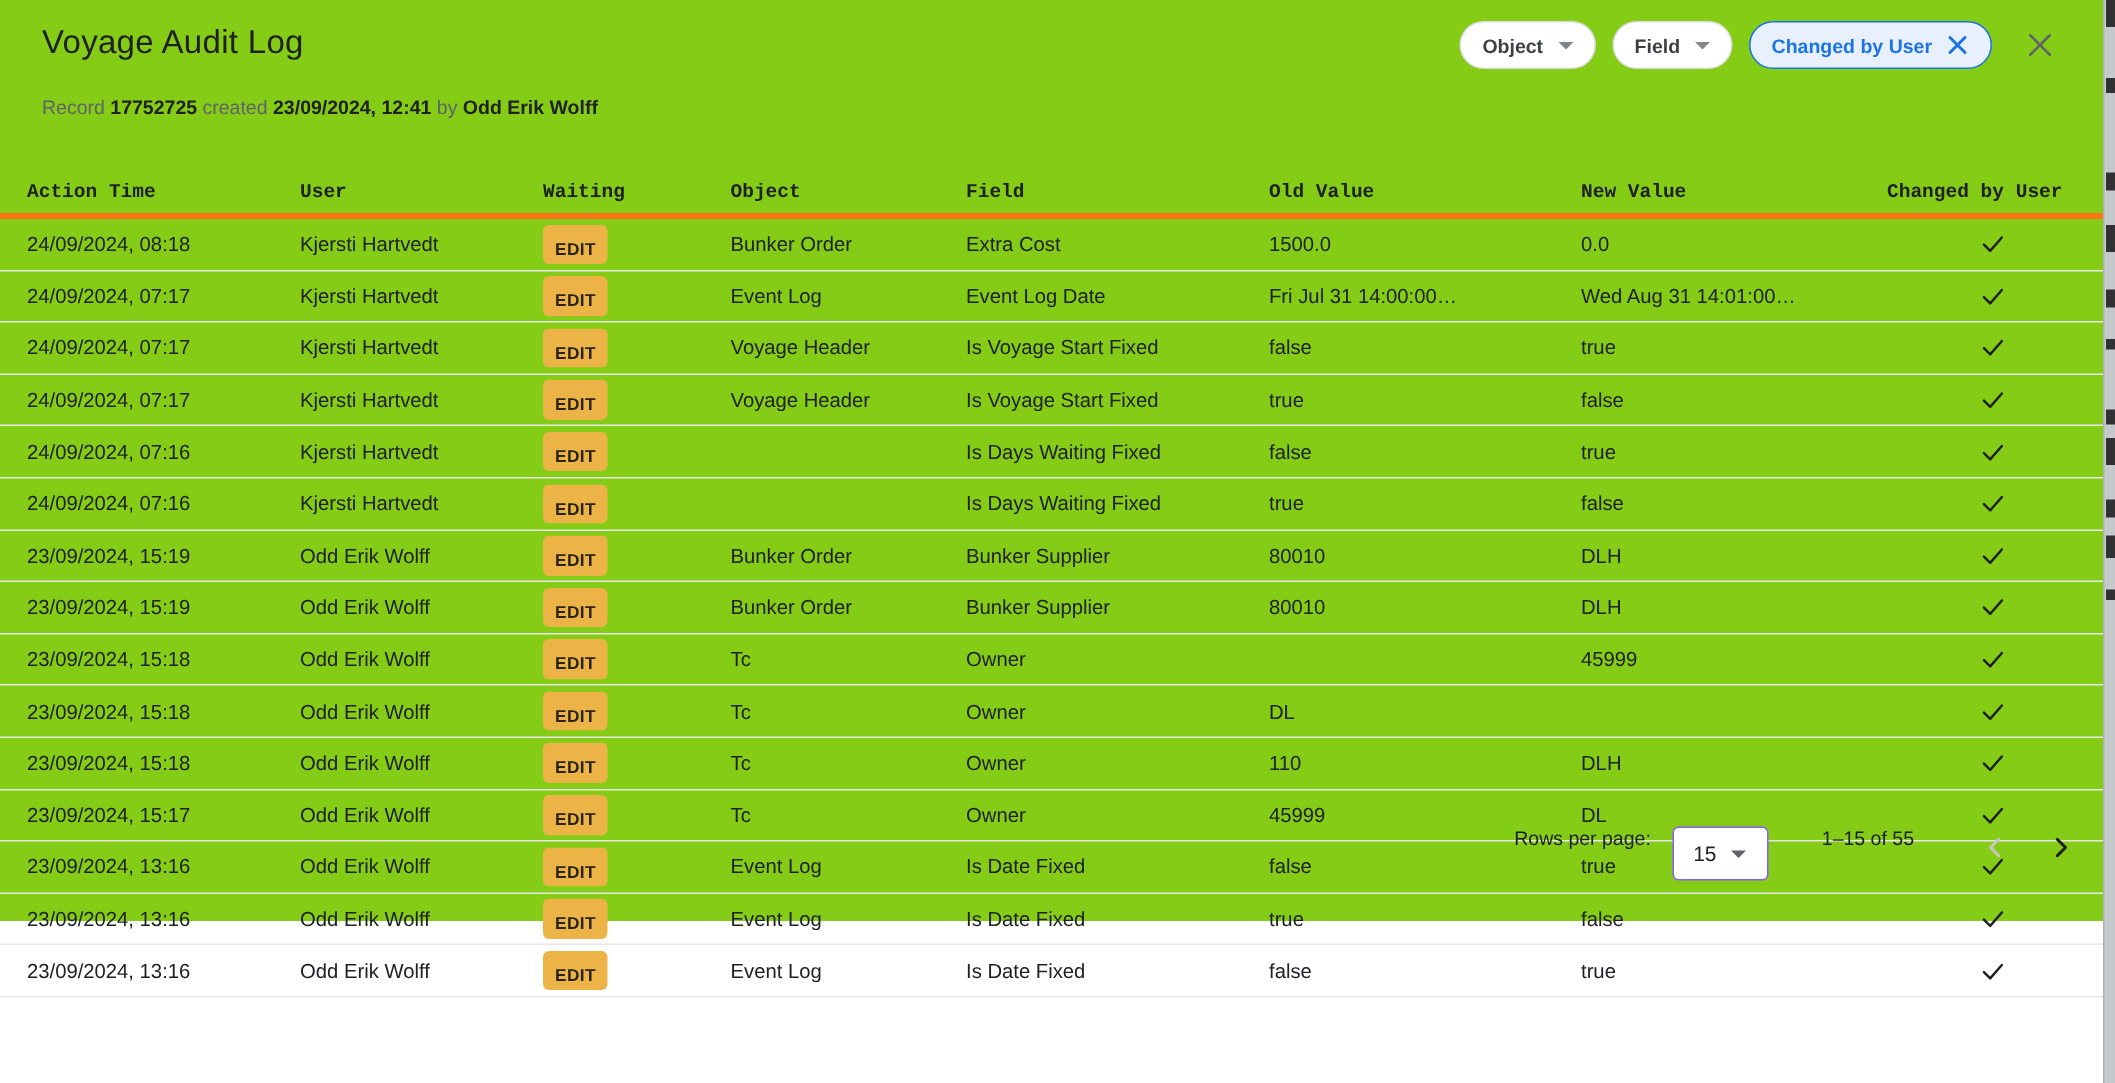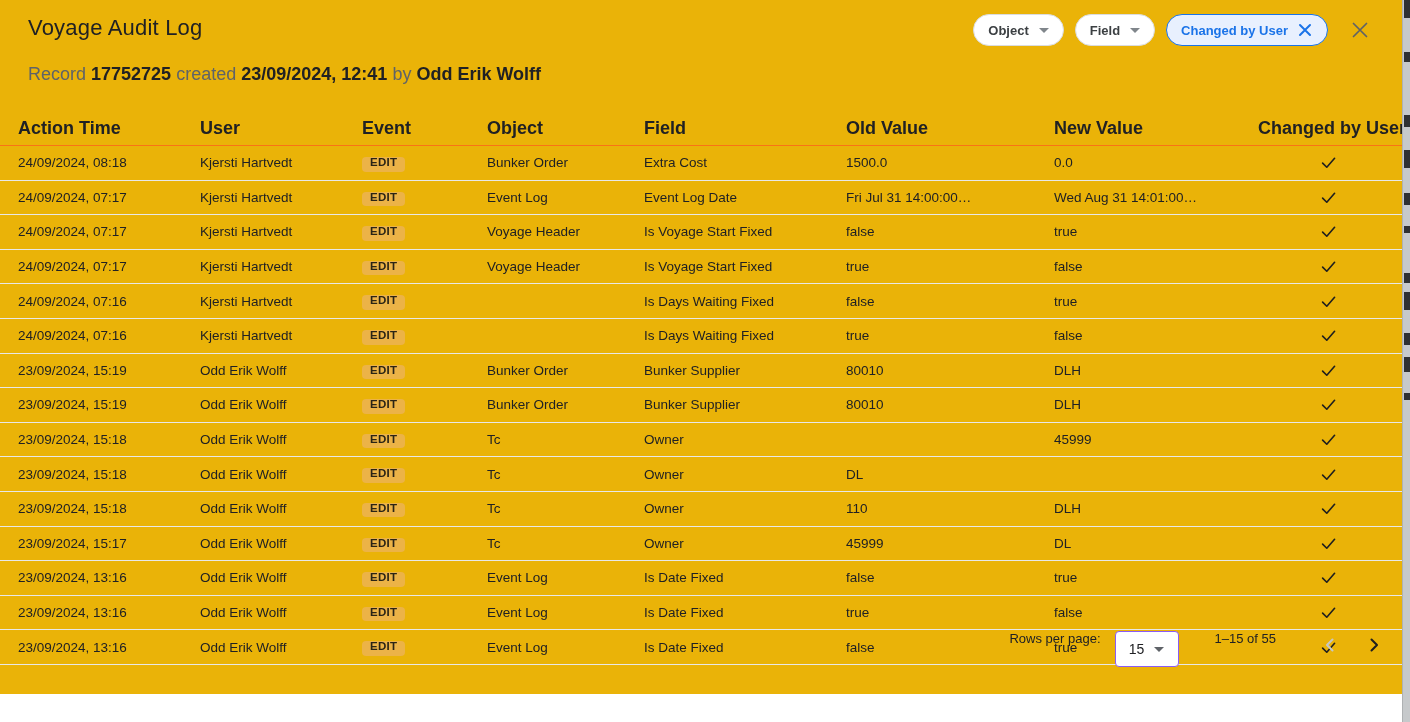--- a/index.html
+++ b/index.html
@@ -20,28 +20,28 @@
   }
 
   
   .scroll-strip{
     position:absolute;top:0;right:0;width:8px;height:722px;
     background:var(--scroll-strip);border-left:1px solid #aeb1b3;z-index:5;
   }
   .scroll-strip .frag{position:absolute;left:1px;width:6px;background:#2f3133;}
 
   
-  .dialog{position:absolute;left:0;top:0;width:1402px;height:694px;background:#eab308;}
+  .dialog{position:absolute;left:0;top:0;width:1402px;height:614px;background:#84cc16;}
 
   .dlg-title{
     position:absolute;left:28px;top:15px;
     font-size:22px;font-weight:400;color:var(--text-primary);letter-spacing:.2px;
   }
 
-  .record-line{position:absolute;left:28px;top:64px;font-size:18px;color:var(--text-secondary);}
+  .record-line{position:absolute;left:28px;top:64px;font-size:13px;color:var(--text-secondary);}
   .record-line b{color:var(--text-primary);font-weight:700;}
 
   
   .chips{position:absolute;top:14px;right:30px;display:flex;align-items:center;}
   .chip{
     display:inline-flex;align-items:center;height:32px;padding:0 14px;
     border:1px solid #dadce0;border-radius:16px;background:#fff;
     font-family:inherit;font-size:13px;font-weight:700;color:#3c4043;
     margin-right:11px;cursor:pointer;white-space:nowrap;
   }
@@ -60,28 +60,28 @@
     display:flex;align-items:center;justify-content:center;width:24px;height:24px;
   }
 
   
   .table{position:absolute;left:0;right:0;top:112px;}
   .grid-row{
     display:grid;
     grid-template-columns:182px 162px 125px 157px 202px 208px 204px 140px;
     padding-left:18px;align-items:center;
   }
-  .thead{height:34px;border-bottom:1px solid #f97316;font-size:18px;font-weight:700;}
+  .thead{height:34px;border-bottom:4px solid #f97316;font-size:13px;font-weight:700;font-family:Liberation Mono, monospace;}
   .thead .hcell{white-space:nowrap;}
   .row{height:34.6px;border-bottom:1px solid var(--border-light);font-size:13.5px;}
   .cell{white-space:nowrap;overflow:hidden;text-overflow:ellipsis;padding-right:8px;}
   .badge{
     display:inline-block;background:var(--badge-bg);color:#2a2415;
     font-size:11.5px;font-weight:700;letter-spacing:.3px;
-    padding:0 8px 3px;border-radius:4px;line-height:1;
+    padding:12px 8px 3px;border-radius:4px;line-height:1;
   }
   .cell-check{justify-self:center;padding-right:0;display:flex;align-items:center;}
 
   
   .footer{
     position:absolute;right:14px;bottom:27px;height:36px;
     display:flex;font-size:13px;color:var(--text-primary);
   }
   .rpp-label{margin-right:14px;}
   .rpp-select{
@@ -136,21 +136,21 @@
       <svg width="20" height="20" viewBox="0 0 20 20">
         <path d="M3.5 3.5 L16.5 16.5 M16.5 3.5 L3.5 16.5" stroke="#5f6368" stroke-width="1.7" stroke-linecap="round" fill="none"></path>
       </svg>
     </button>
   </div>
 
   <div class="table">
     <div class="grid-row thead">
       <div class="hcell">Action Time</div>
       <div class="hcell">User</div>
-      <div class="hcell">Event</div>
+      <div class="hcell">Waiting</div>
       <div class="hcell">Object</div>
       <div class="hcell">Field</div>
       <div class="hcell">Old Value</div>
       <div class="hcell">New Value</div>
       <div class="hcell">Changed by User</div>
     </div>
     <div>
   <div class="grid-row row">
     <div class="cell">24/09/2024, 08:18</div>
     <div class="cell">Kjersti Hartvedt</div>

